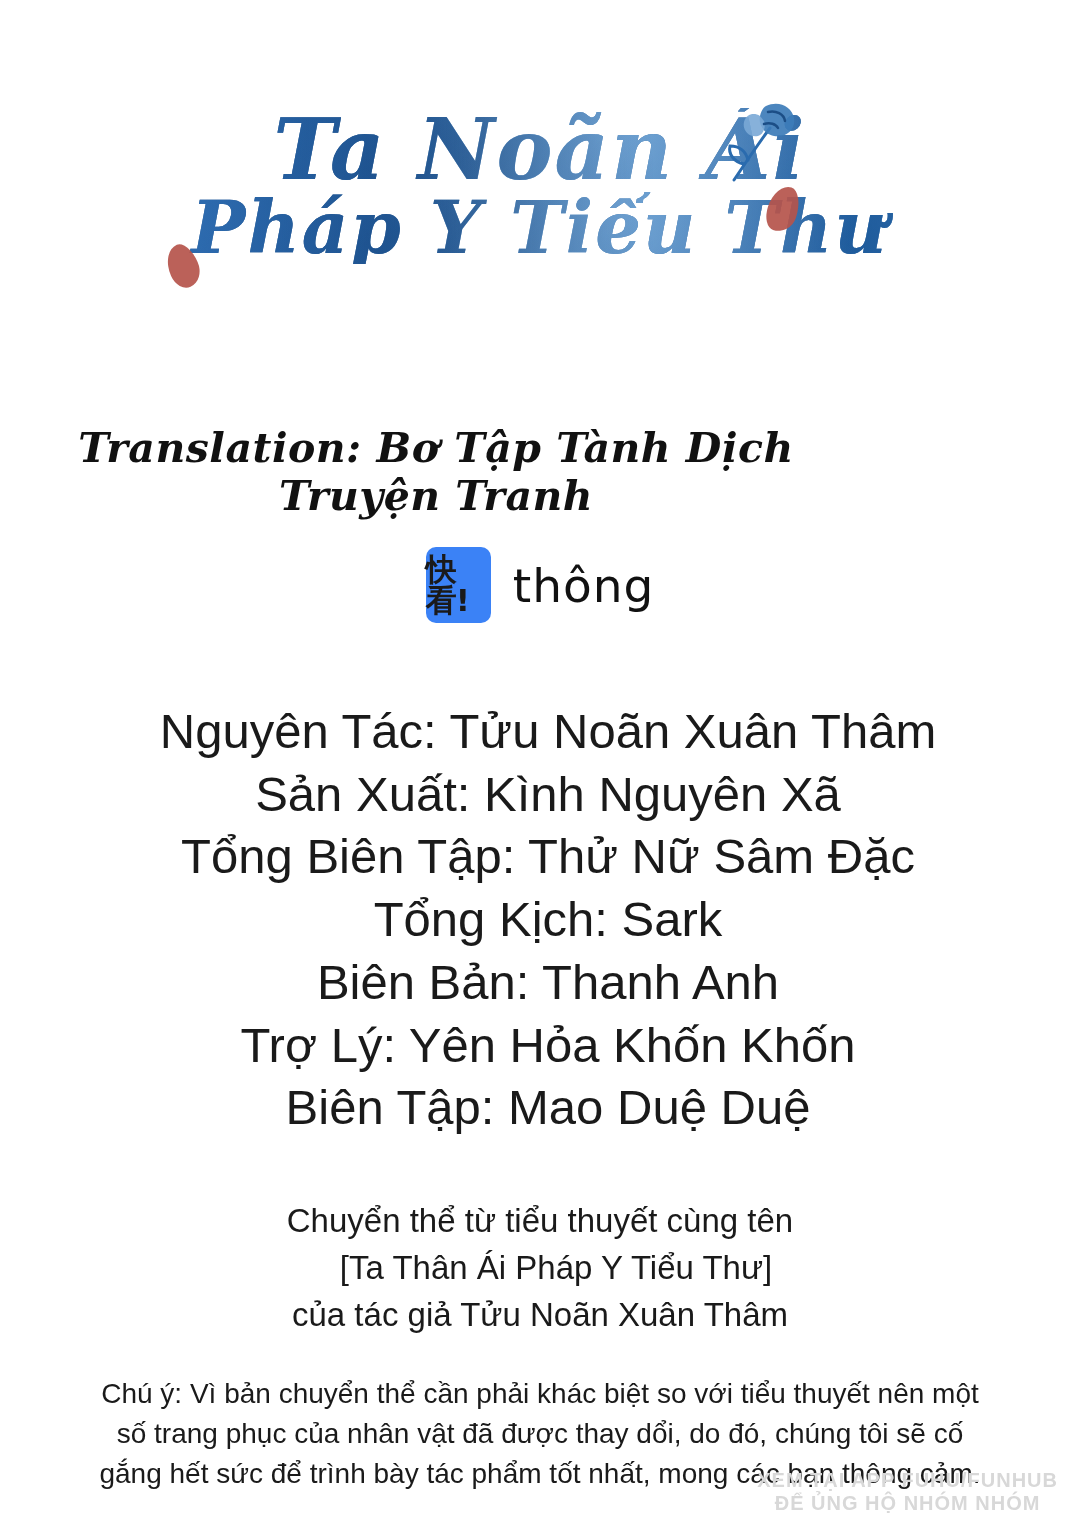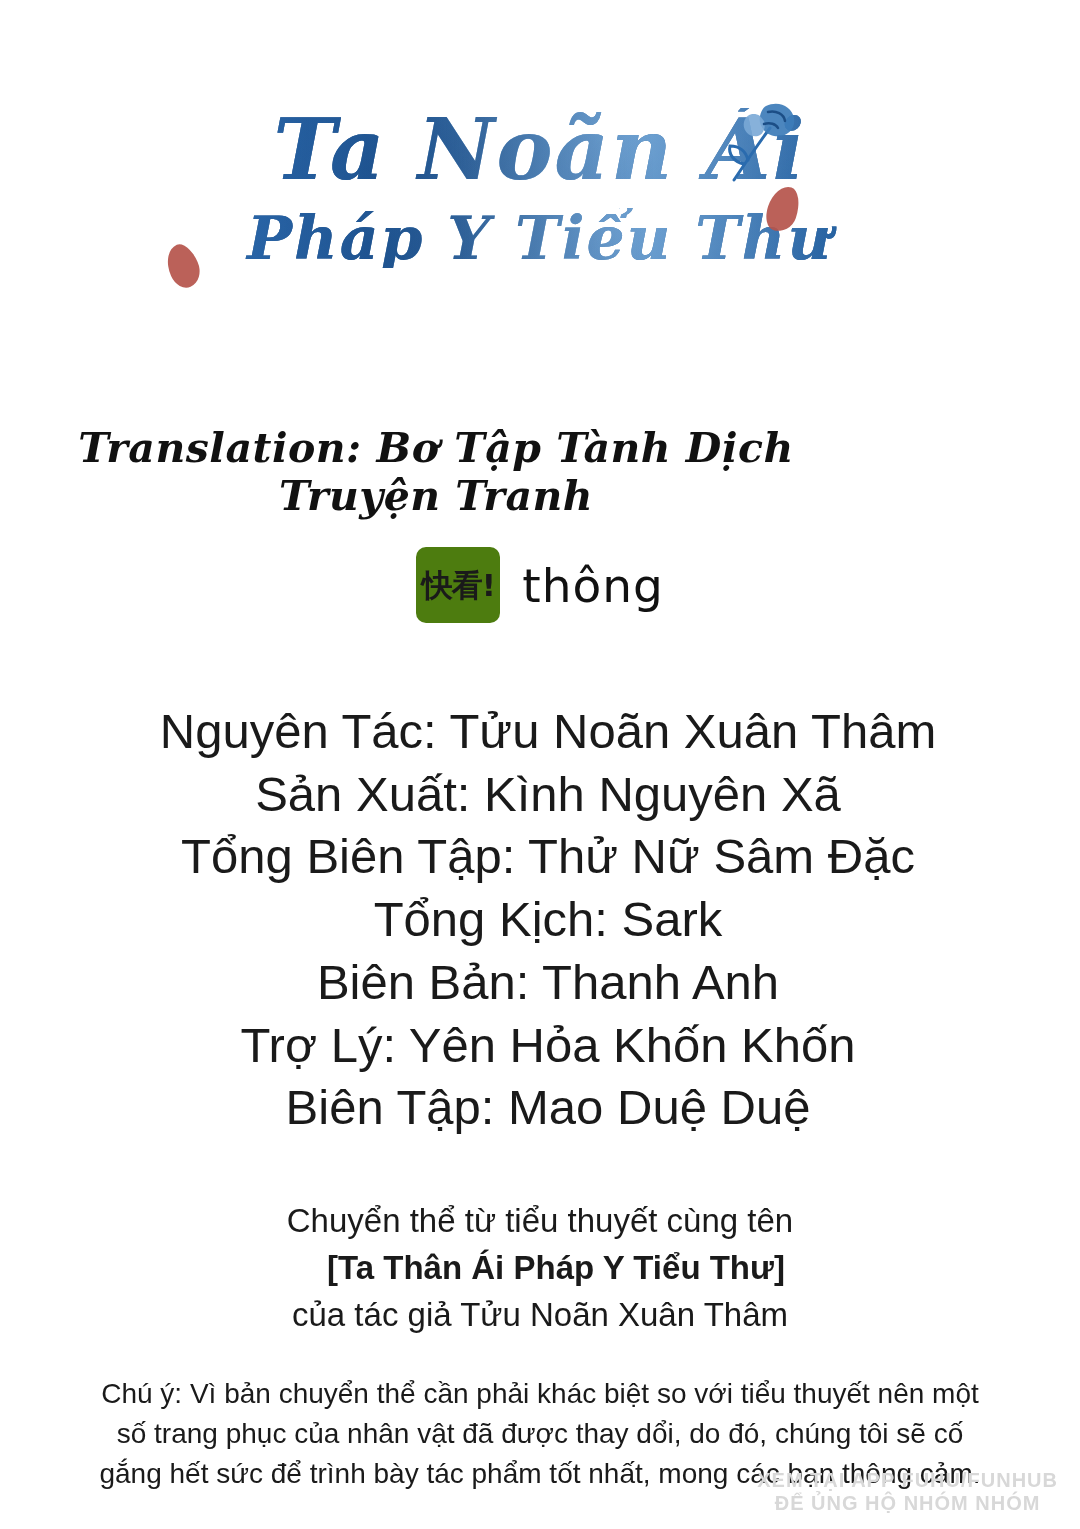--- a/index.html
+++ b/index.html
@@ -41,21 +41,21 @@
       radial-gradient(circle at 56% 22%, #77a9d8 0%, rgba(119,169,216,0) 42%),
       radial-gradient(circle at 78% 66%, #1d5a9b 0%, rgba(29,90,155,0) 44%),
       radial-gradient(circle at 92% 28%, #5b93c9 0%, rgba(91,147,201,0) 40%),
       linear-gradient(100deg, #4f86c0 0%, #1e5390 28%, #6fa3d2 52%, #194b85 74%, #548fc6 100%);
     -webkit-background-clip: text;
     background-clip: text;
     color: transparent;
     -webkit-text-fill-color: transparent;
   }
   .title-line-1 { font-size: 84px; }
-  .title-line-2 { font-size: 60px; margin-top: 16px; }
+  .title-line-2 { font-size: 72px; }
 
   .rose {
     position: absolute;
     left: 700px;
     top: -16px;
     width: 110px;
     height: 110px;
   }
   .petal-left {
     position: absolute;
@@ -100,23 +100,23 @@
     position: absolute;
     top: 547px;
     left: 0;
     width: 1080px;
     display: flex;
     align-items: center;
     justify-content: center;
     gap: 22px;
   }
   .kk-badge {
-    width: 84px;
+    width: 65px;
     height: 76px;
-    background: #4d7c0f;
+    background: #3b82f6;
     border-radius: 10px;
     display: flex;
     align-items: center;
     justify-content: center;
     position: relative;
   }
   .kk-badge .kk-text {
     font-family: "DejaVu Sans", sans-serif;
     font-weight: bold;
     font-size: 31px;
@@ -154,21 +154,21 @@
     left: 0;
     width: 1080px;
     text-align: center;
     color: #1a1a1a;
   }
   .adapt-line {
     font-family: "Liberation Sans", sans-serif;
     font-size: 33px;
     line-height: 1.42;
   }
-  .adapt-line.bold { font-weight: bold; margin-left: 32px; }
+  .adapt-line.bold { font-weight: normal; margin-left: 32px; }
 
   
   .footnote {
     position: absolute;
     top: 1374px;
     left: 90px;
     width: 900px;
     text-align: center;
     font-family: "Liberation Sans", sans-serif;
     font-size: 28px;

